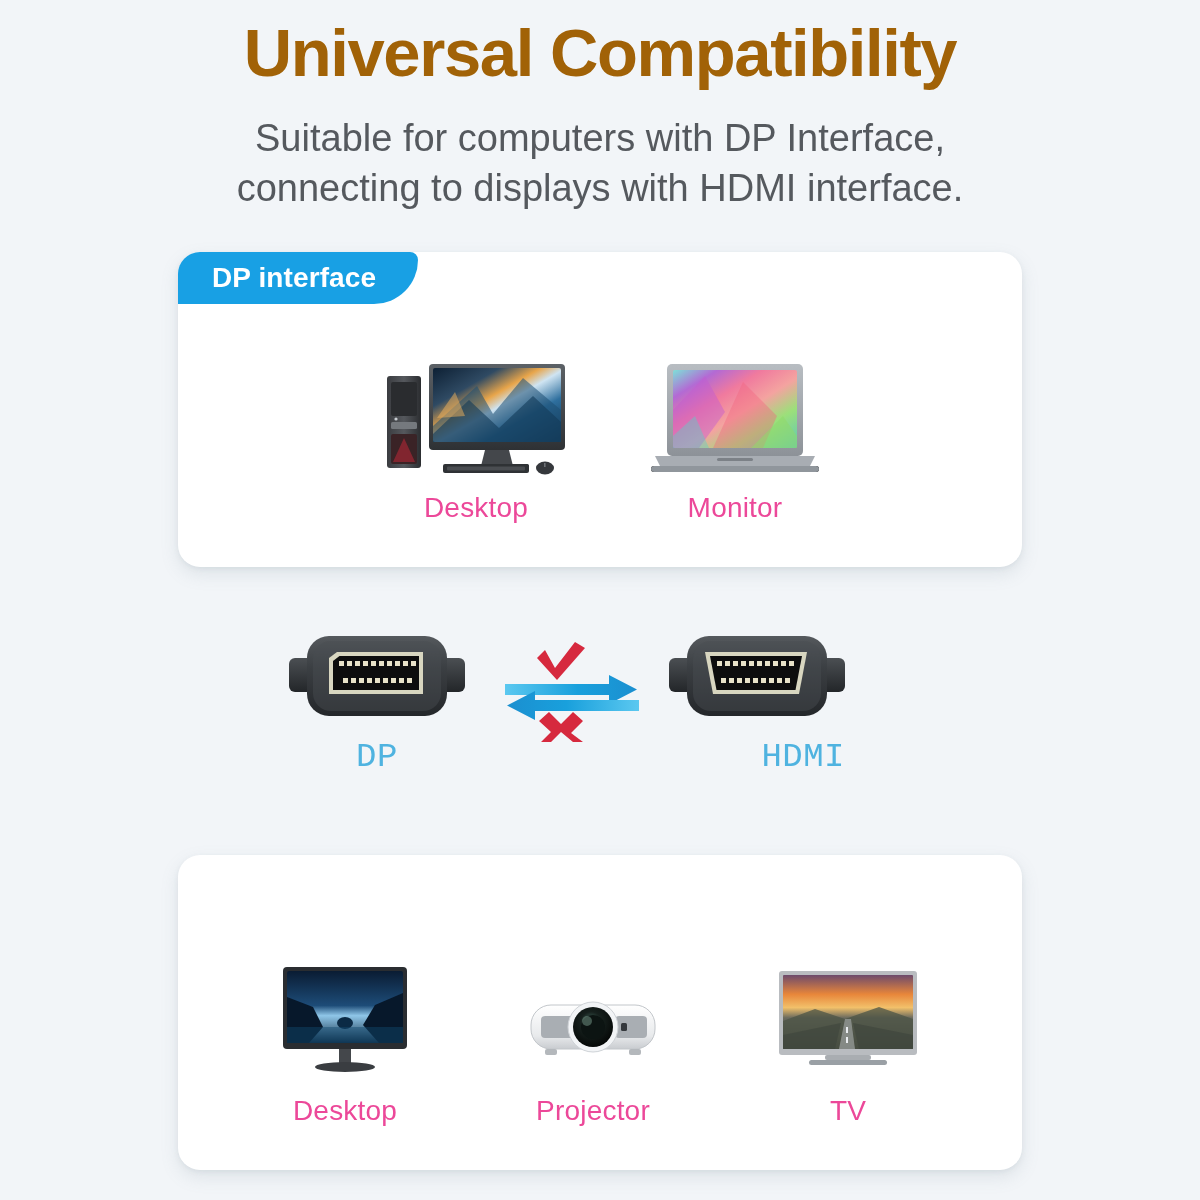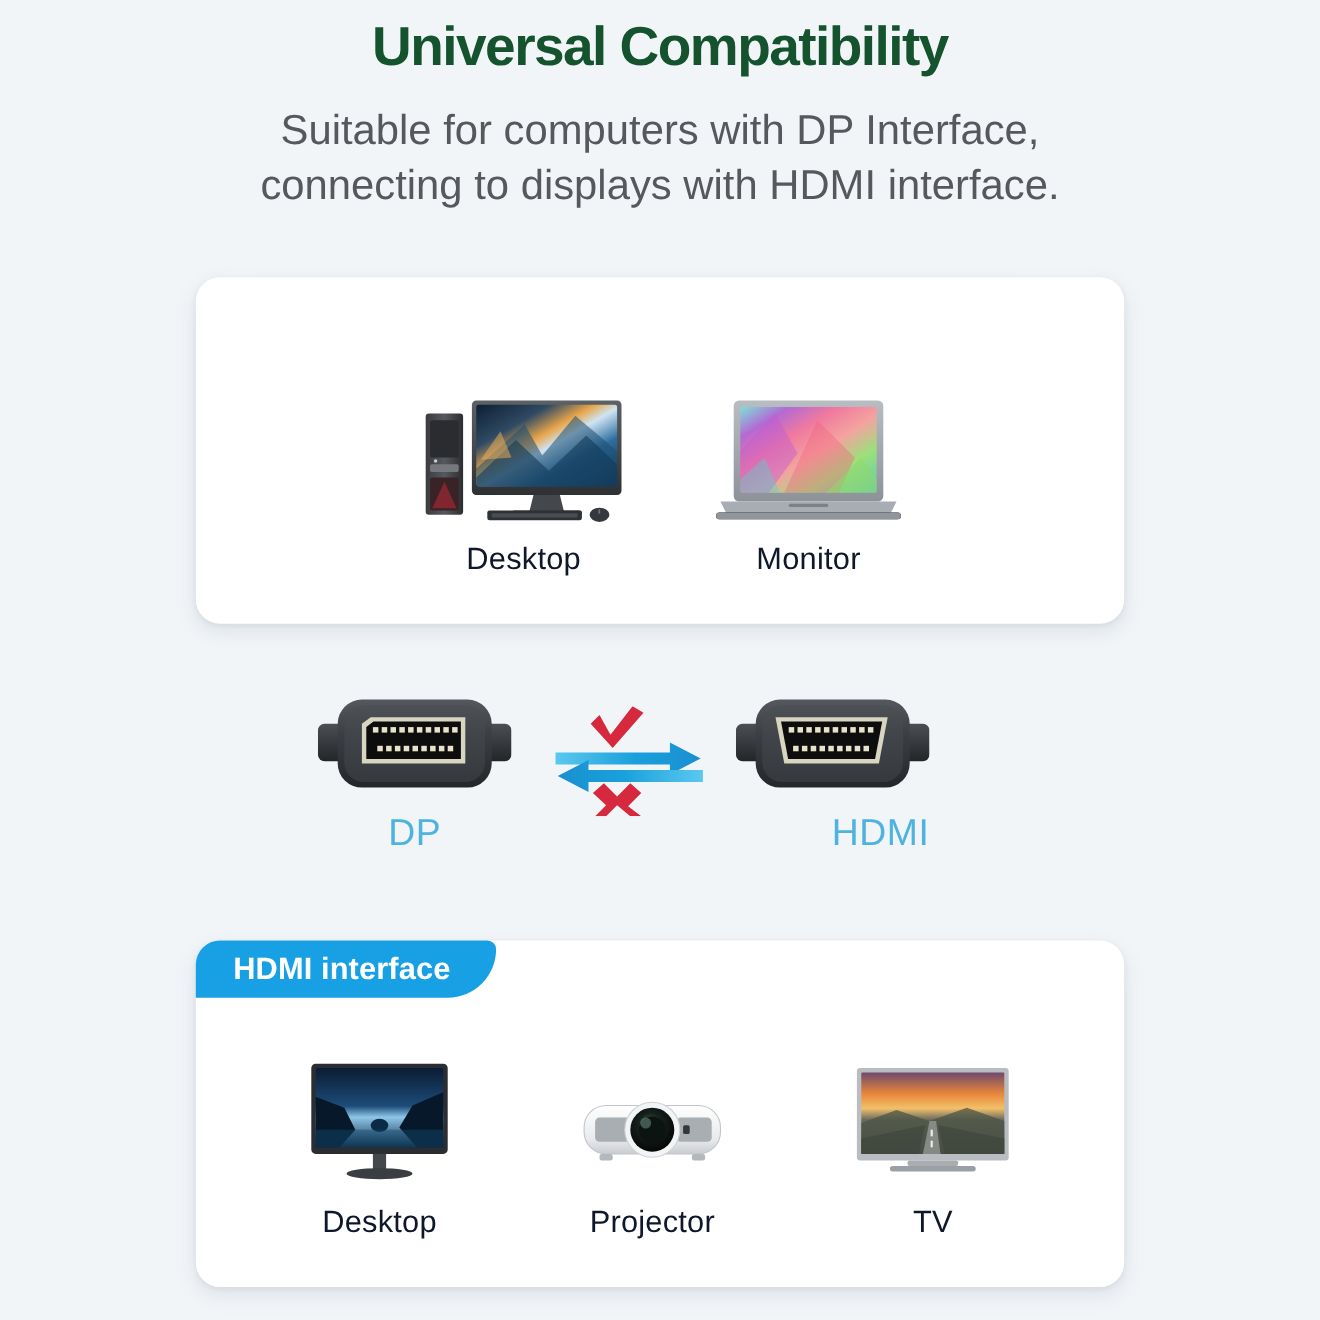--- a/index.html
+++ b/index.html
@@ -14,23 +14,23 @@
     overflow: hidden;
     position: relative;
   }
 
   
   .header {
     padding-top: 14px;
     text-align: center;
   }
   .page-title {
-    font-size: 50px;
+    font-size: 67px;
     font-weight: 700;
-    color: #14532d;
+    color: #a16207;
     letter-spacing: -1.4px;
     line-height: 1.15;
     margin: 0;
     padding: 0 40px;
   }
   .page-subtitle {
     font-size: 38px;
     color: #55595e;
     line-height: 1.32;
     margin: 22px auto 0;
@@ -87,21 +87,21 @@
   }
   .item .art {
     height: 128px;
     display: flex;
     align-items: flex-end;
     justify-content: center;
   }
   .item .caption {
     margin-top: 16px;
     font-size: 28px;
-    color: #0f172a;
+    color: #ec4899;
     font-weight: 400;
     letter-spacing: 0.2px;
   }
 
   
   #card-dp .item:nth-child(1) { margin-right: 80px; }
 
   
   #card-hdmi .item:nth-child(1) { margin-right: 112px; }
   #card-hdmi .item:nth-child(2) { margin-right: 112px; }
@@ -121,39 +121,41 @@
     align-items: center;
   }
   #conn-dp   { left: 287px; width: 180px; }
   #conn-hdmi { left: 665px; width: 180px; align-items: flex-end; }
   .conn-caption {
     margin-top: 16px;
     font-size: 34px;
     color: #4fb3e0;
     font-weight: 400;
     letter-spacing: 0.5px;
+    font-family: Liberation Mono, monospace;
   }
   .arrows {
     position: absolute;
     left: 497px;
     top: 12px;
     width: 150px;
     height: 100px;
   }
 </style>
 </head>
 <body>
 
 <div class="header">
   <h1 class="page-title">Universal Compatibility</h1>
   <p class="page-subtitle">Suitable for computers with DP Interface, connecting to displays with HDMI interface.</p>
 </div>
 
 <div class="card" id="card-dp">
 
+  <div class="badge">DP interface</div>
 
   <div class="items-row">
 
     <div class="item">
       <div class="art">
         <svg width="190" height="120" viewBox="0 0 190 120" aria-hidden="true">
           <defs>
             <linearGradient id="deskScreen" x1="0" y1="0" x2="1" y2="1">
               <stop offset="0%" stop-color="#0d2034"></stop>
               <stop offset="26%" stop-color="#2f4a63"></stop>
@@ -366,21 +368,20 @@
           <rect x="108" y="48" width="5" height="5"></rect>
         <rect x="116" y="48" width="5" height="5"></rect>
       </g>
     </svg>
     <div class="conn-caption">HDMI</div>
   </div>
 </div>
 
 <div class="card" id="card-hdmi">
 
-  <div class="badge">HDMI interface</div>
 
   <div class="items-row">
 
     <div class="item">
       <div class="art">
         <svg width="132" height="118" viewBox="0 0 132 118" aria-hidden="true">
           <defs>
             <linearGradient id="monScreen" x1="0" y1="0" x2="0" y2="1">
               <stop offset="0%" stop-color="#0a1c33"></stop>
               <stop offset="48%" stop-color="#1d4c78"></stop>

